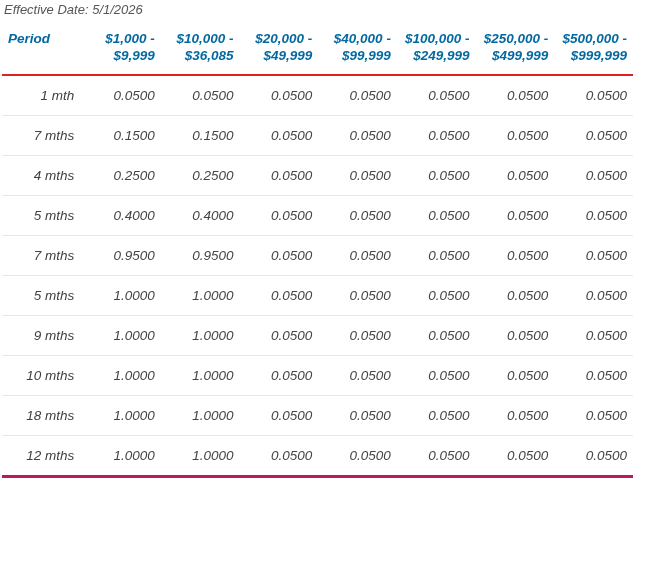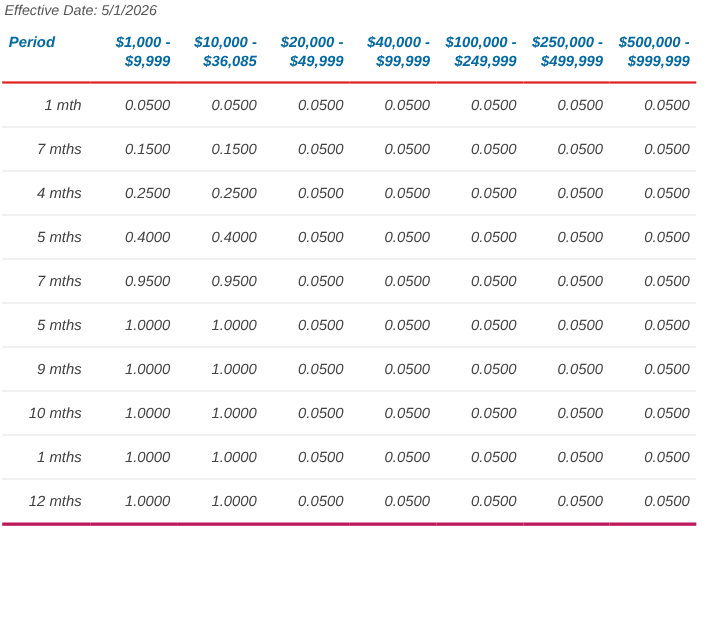--- a/index.html
+++ b/index.html
@@ -172,21 +172,21 @@
         <td class="period-cell">10 mths</td>
         <td>1.0000</td>
         <td>1.0000</td>
         <td>0.0500</td>
         <td>0.0500</td>
         <td>0.0500</td>
         <td>0.0500</td>
         <td>0.0500</td>
       </tr>
       <tr>
-        <td class="period-cell">1 mths</td>
+        <td class="period-cell">18 mths</td>
         <td>1.0000</td>
         <td>1.0000</td>
         <td>0.0500</td>
         <td>0.0500</td>
         <td>0.0500</td>
         <td>0.0500</td>
         <td>0.0500</td>
       </tr>
       <tr>
         <td class="period-cell">12 mths</td>

